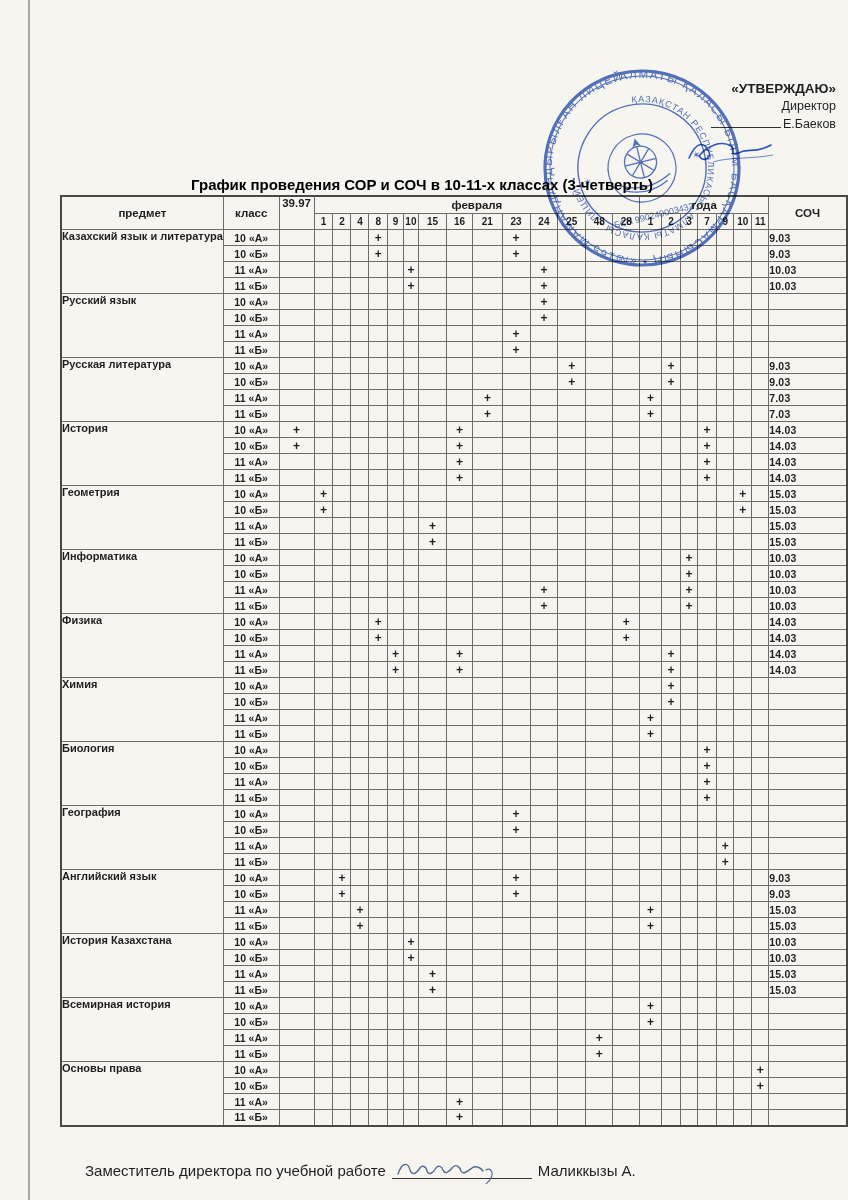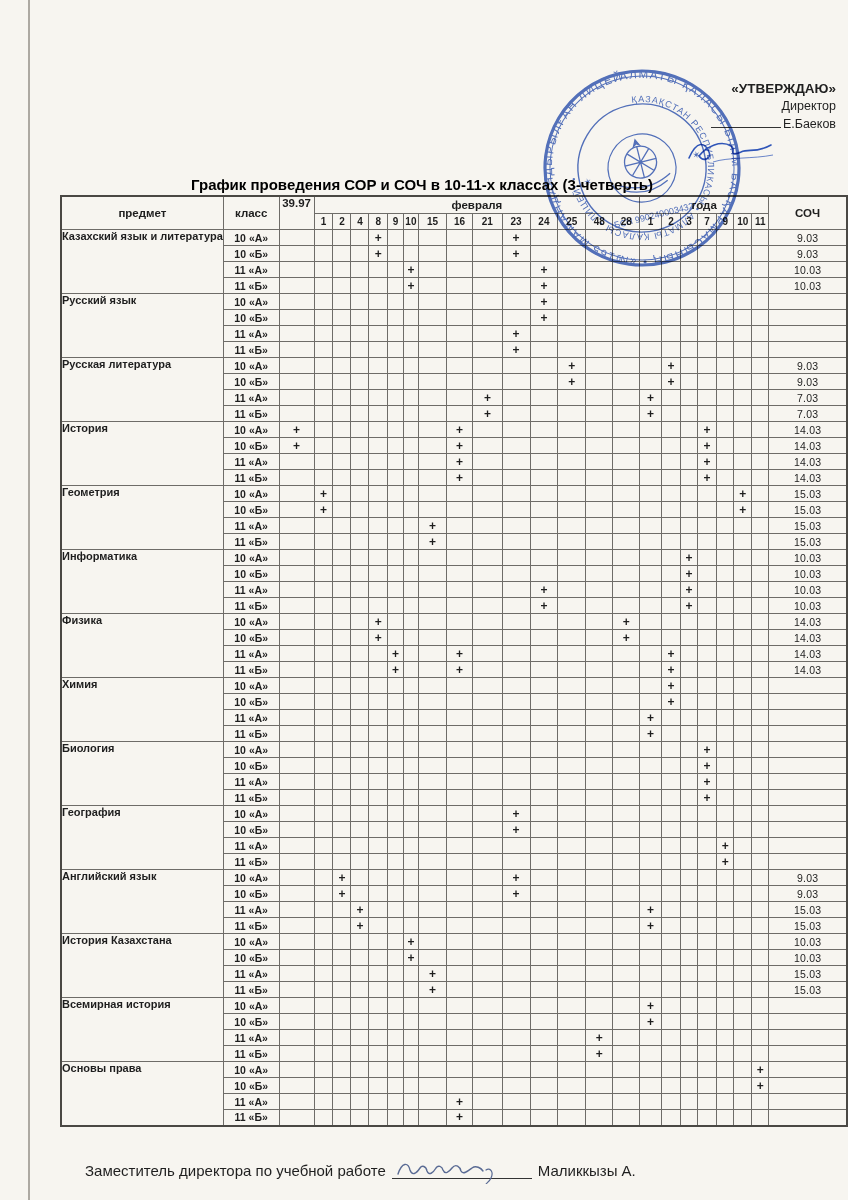--- a/index.html
+++ b/index.html
@@ -36,21 +36,21 @@
   th.pre-col{font-size:9px;vertical-align:top;padding-top:1px;}
   tbody tr{height:16px;}
   td.subject{
     font-weight:bold;vertical-align:top;text-align:left;
     padding:1px 2px 0 3px;font-size:11px;line-height:1.18;
     white-space:normal;border-top:1.6px solid #4a4844;
   }
   td.cls{font-weight:bold;text-align:center;font-size:10.5px;}
   tr.grp-first td{border-top:1.6px solid #4a4844;}
   td.mark{text-align:center;font-weight:bold;font-size:12px;line-height:14px;}
-  td.soch{text-align:center;font-size:10.5px;letter-spacing:.2px;}
+  td.soch{font-size:10.5px;letter-spacing:.2px;font-weight:bold;}
   
   .stamp{
     position:absolute;left:536px;top:62px;width:212px;height:212px;
     mix-blend-mode:multiply;opacity:.82;pointer-events:none;
     transform:rotate(-14deg);
   }
   .stamp svg{width:100%;height:100%;}
   .dir-sign{position:absolute;top:138px;right:70px;width:95px;height:28px;pointer-events:none;}
   .footer{
     position:absolute;left:85px;top:1162px;width:720px;

